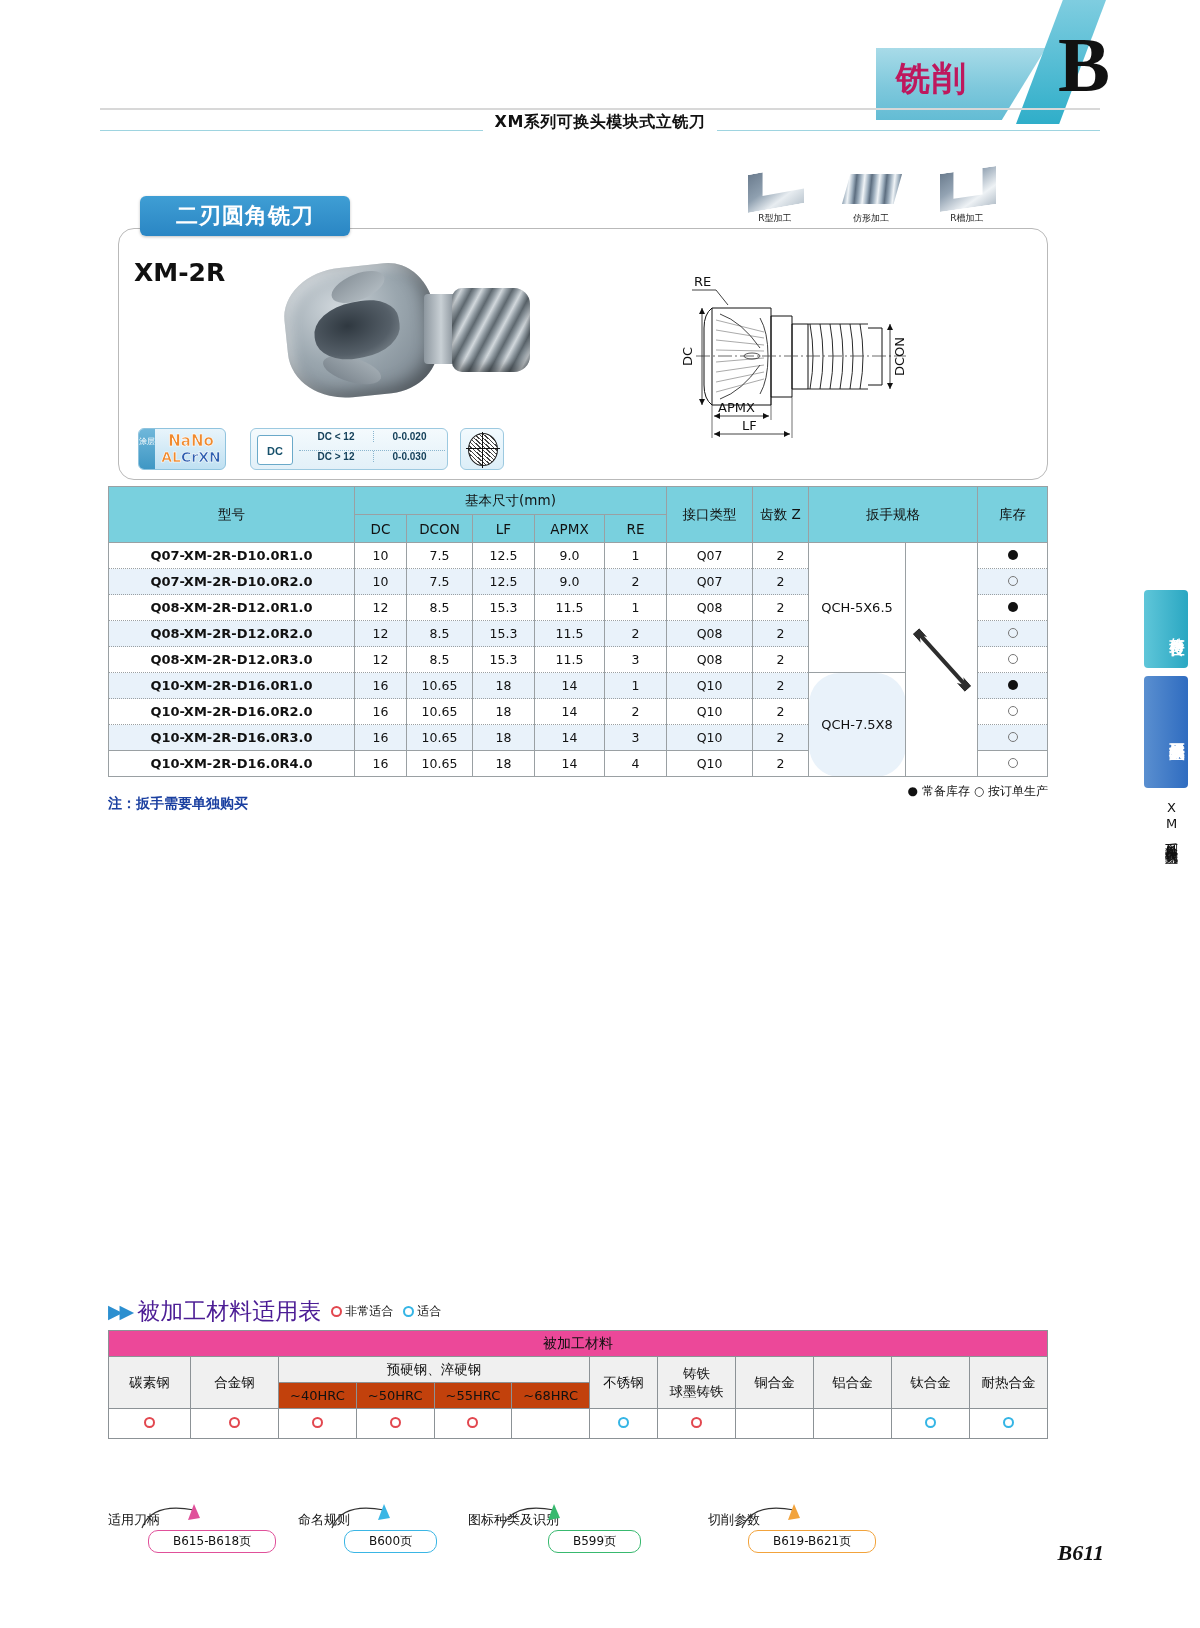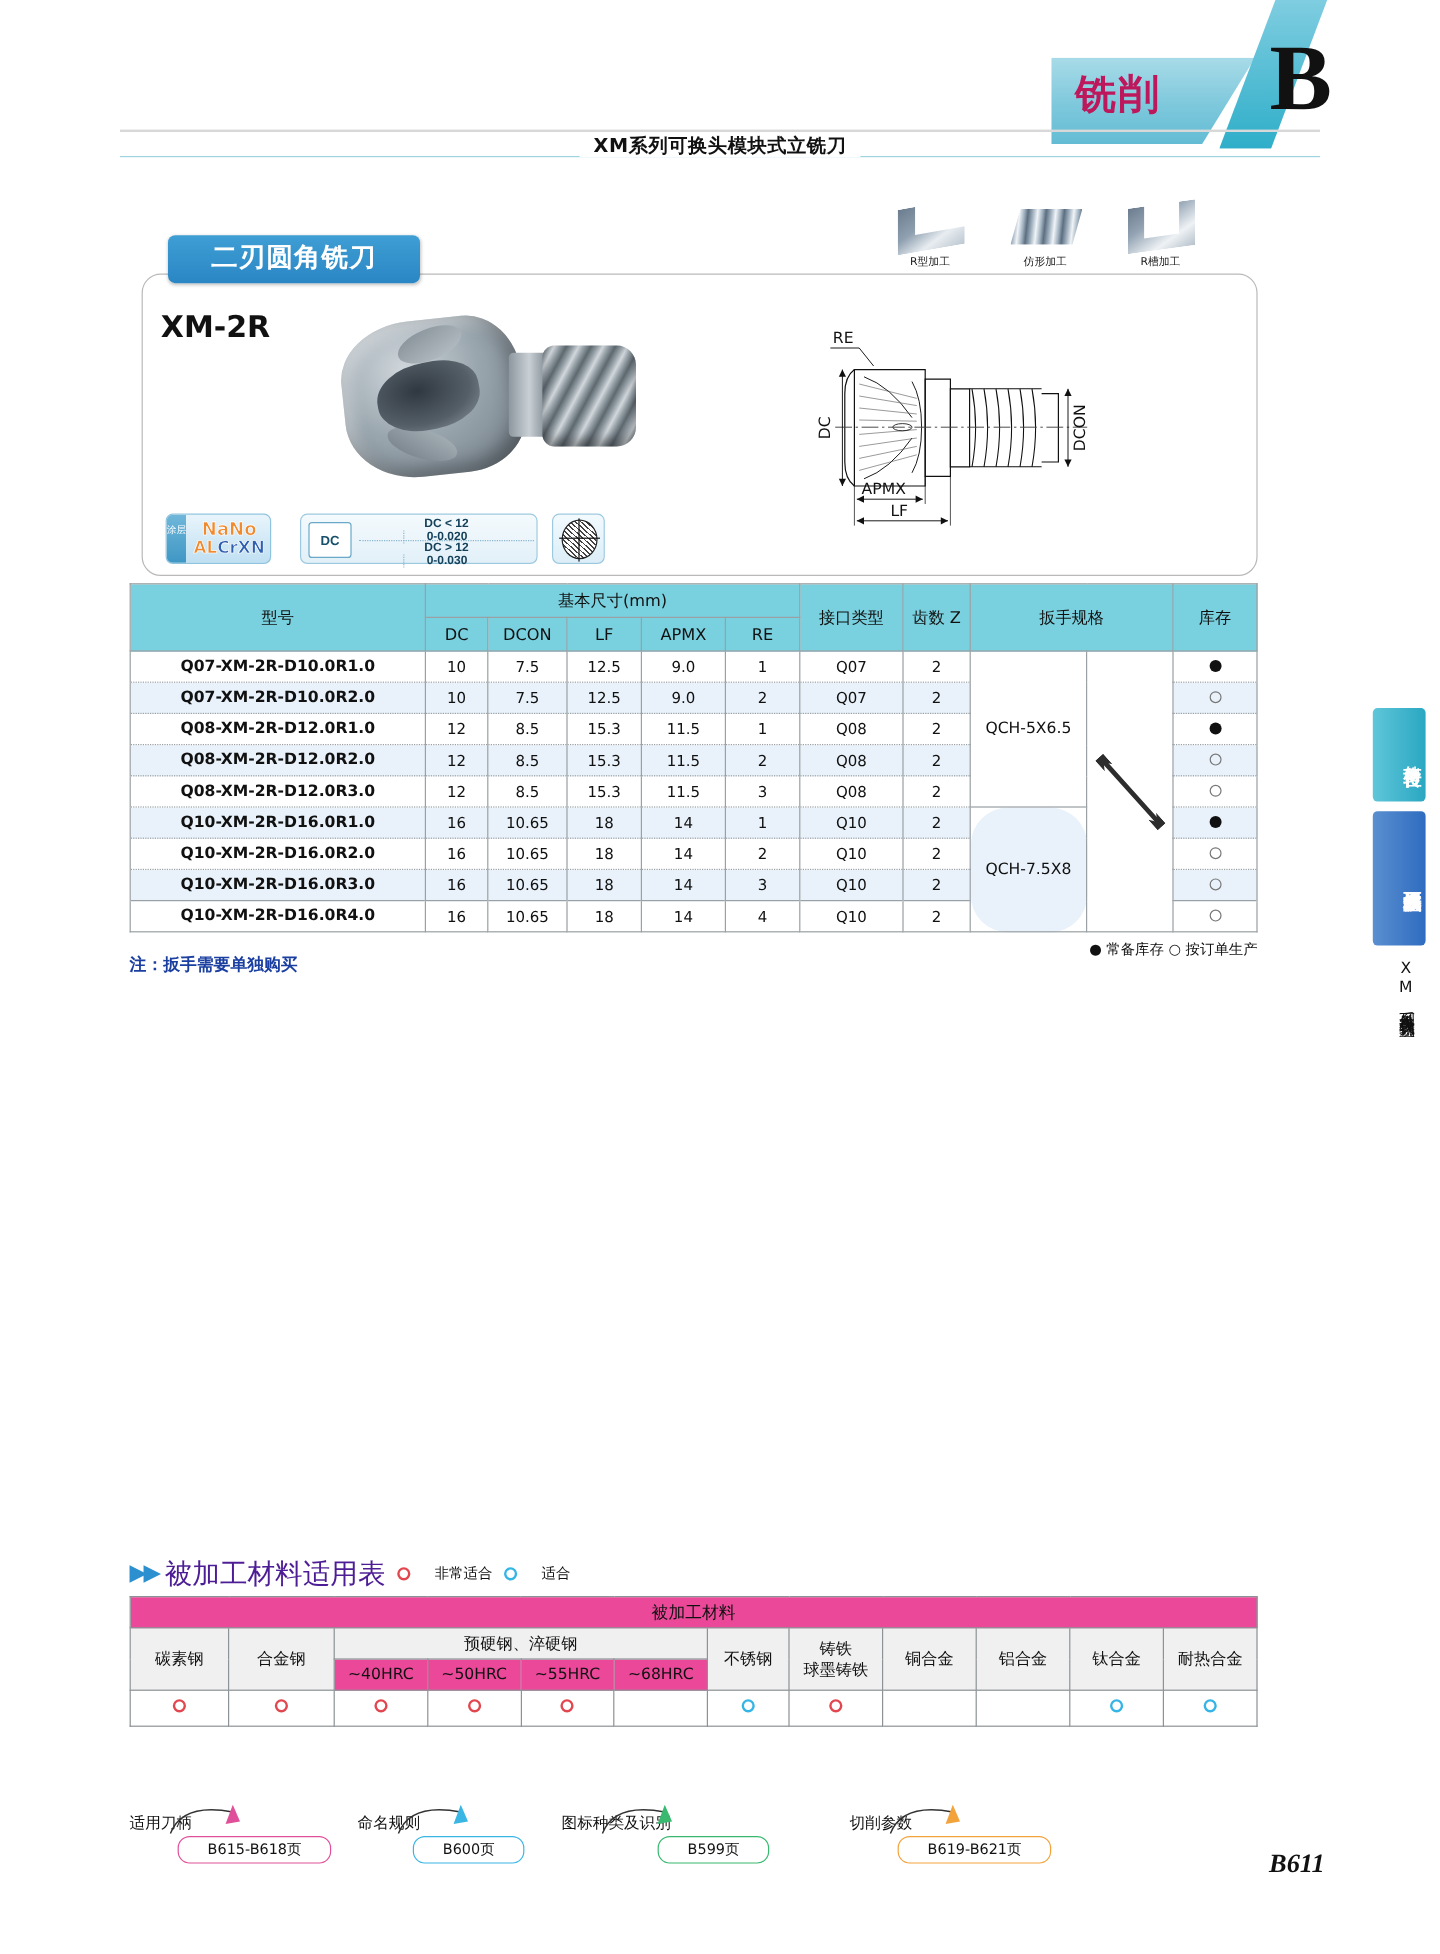--- a/index.html
+++ b/index.html
@@ -161,21 +161,21 @@
     position:absolute; left:112px; top:0; width:198px; height:42px;
     background:linear-gradient(180deg,#f4fafd,#e2f0f8);
     border:1px solid #9cc9e0; border-radius:6px;
   }
   .bdg-tol .dcbox{
     position:absolute; left:6px; top:6px; width:36px; height:30px;
     border:1px solid #6aa9c9; border-radius:3px; background:#fff;
     font-size:11px; line-height:30px; text-align:center; color:#16506b; font-weight:bold;
   }
   .bdg-tol .rows{ position:absolute; left:48px; top:2px; width:146px; }
-  .bdg-tol .r{ display:flex; height:19px; align-items:center;flex-direction:column; }
+  .bdg-tol .r{ display:flex; height:19px; align-items:flex-start; }
   .bdg-tol .r + .r{ border-top:1px dotted #8ab6cf; }
   .bdg-tol .c1{ width:74px; text-align:center; font-size:10px; color:#14405a; font-weight:bold; }
   .bdg-tol .c2{ width:72px; text-align:center; font-size:10px; color:#14405a; font-weight:bold; border-left:1px dotted #8ab6cf; }
 
   .bdg-end{
     position:absolute; left:322px; top:0; width:44px; height:42px; border-radius:6px;
     background:linear-gradient(180deg,#f2fafe,#dceef8); border:1px solid #9cc9e0;
   }
   .bdg-end .circ{
     position:absolute; left:7px; top:4px; width:30px; height:33px;
@@ -241,36 +241,36 @@
     position:absolute; right:20px; top:800px; width:26px;
     writing-mode:vertical-rl; text-orientation:upright;
     font-size:13px; color:#111; letter-spacing:1px; line-height:18px;
     font-family:"DejaVu Sans",sans-serif;
   }
 
   
   .mat-title{ position:absolute; left:108px; top:1296px; display:flex; align-items:center; gap:6px; }
   .mat-arrows{ color:#2b8fd0; font-size:19px; font-weight:bold; letter-spacing:-3px; }
   .mat-title .tt{ font-size:23px; font-weight:normal; color:#4c1d95; font-family:"DejaVu Sans",sans-serif; }
-  .mat-leg{ font-size:12px; color:#111; display:flex; align-items:center; gap:20px; margin-left:4px;
+  .mat-leg{ font-size:12px; color:#111; display:flex; align-items:center; gap:3px; margin-left:4px;
             font-family:"DejaVu Sans",sans-serif; }
   .ring-r{ display:inline-block; width:11px; height:11px; border-radius:50%;
            border:2.4px solid #e2474f; }
   .ring-b{ display:inline-block; width:11px; height:11px; border-radius:50%;
            border:2px solid #35b5e5; }
 
   .mat{
     position:absolute; left:108px; top:1330px; width:940px;
     border-collapse:collapse; font-size:13px;
   }
   .mat th, .mat td{ border:1px solid #8c9296; text-align:center;
                     color:#111; font-family:"DejaVu Sans",sans-serif; font-weight:normal; }
   .mat .band{ background:#ec4899; height:26px; font-size:14px; }
   .mat .sub{ background:#f0f0f0; font-size:13.5px; }
-  .mat .hrc{ background:#ec4899; font-size:13px; height:26px; }
+  .mat .hrc{ background:#c2410c; font-size:13px; height:26px; }
   .mat tbody td{ height:30px; background:#fff; }
 
   
   .flinks{ position:absolute; left:108px; top:1492px; width:940px; height:60px; }
   .fl{ position:absolute; }
   .fl .lab{ font-size:13px; color:#111; font-family:"DejaVu Sans",sans-serif; }
   .fl .pill{
     position:absolute; left:48px; top:20px; padding:2px 24px;
     border-radius:10px; font-size:12px; white-space:nowrap;
     font-family:"DejaVu Sans",sans-serif; background:#fff;

